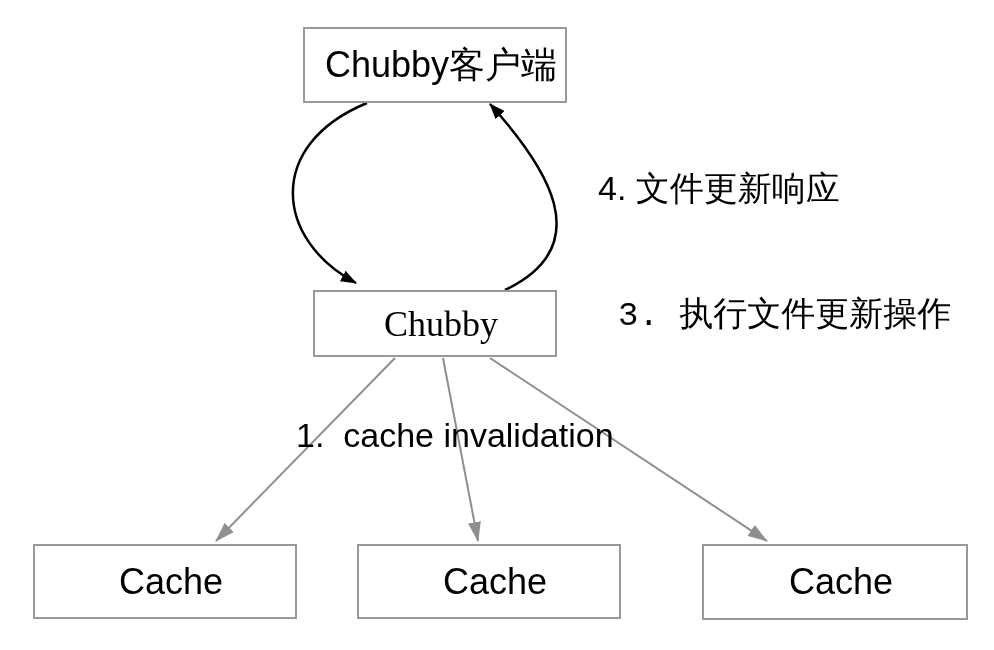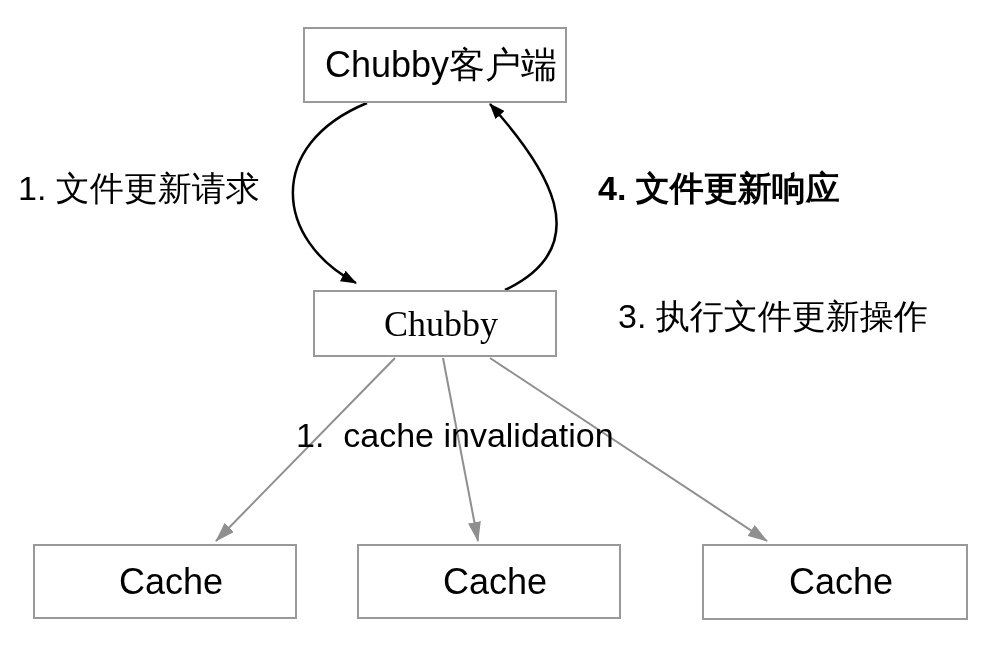--- a/index.html
+++ b/index.html
@@ -45,22 +45,22 @@
   .node-cache2 { left: 357px; top: 544px; width: 264px; height: 75px; }
   .node-cache3 { left: 702px; top: 544px; width: 266px; height: 76px; }
   .ann {
     position: absolute;
     font-size: 34px;
     color: var(--text);
     white-space: pre;
     line-height: 1.1;
   }
   .ann-step1 { left: 18px;  top: 170px; }
-  .ann-step4 { left: 598px; top: 170px; font-weight: bold; }
-  .ann-step3 { left: 618px; top: 298px; }
+  .ann-step4 { left: 598px; top: 170px; }
+  .ann-step3 { left: 618px; top: 298px; font-family: Liberation Mono, monospace; }
   .ann-step2 { left: 296px; top: 417px; }
   .curve {
     fill: none;
     stroke: var(--black-arrow);
     stroke-width: 2.5;
   }
   .grayline {
     fill: none;
     stroke: var(--gray-arrow);
     stroke-width: 2;
@@ -105,21 +105,20 @@
   </div>
 
   <div class="node node-cache2">
     <span>Cache</span>
   </div>
 
   <div class="node node-cache3">
     <span>Cache</span>
   </div>
 
-  <div class="ann ann-step1">1. 文件更新请求</div>
 
   <div class="ann ann-step4">4. 文件更新响应</div>
 
   <div class="ann ann-step3">3. 执行文件更新操作</div>
 
   <div class="ann ann-step2">1.  cache invalidation</div>
 
 </div>
 
 </body></html>

